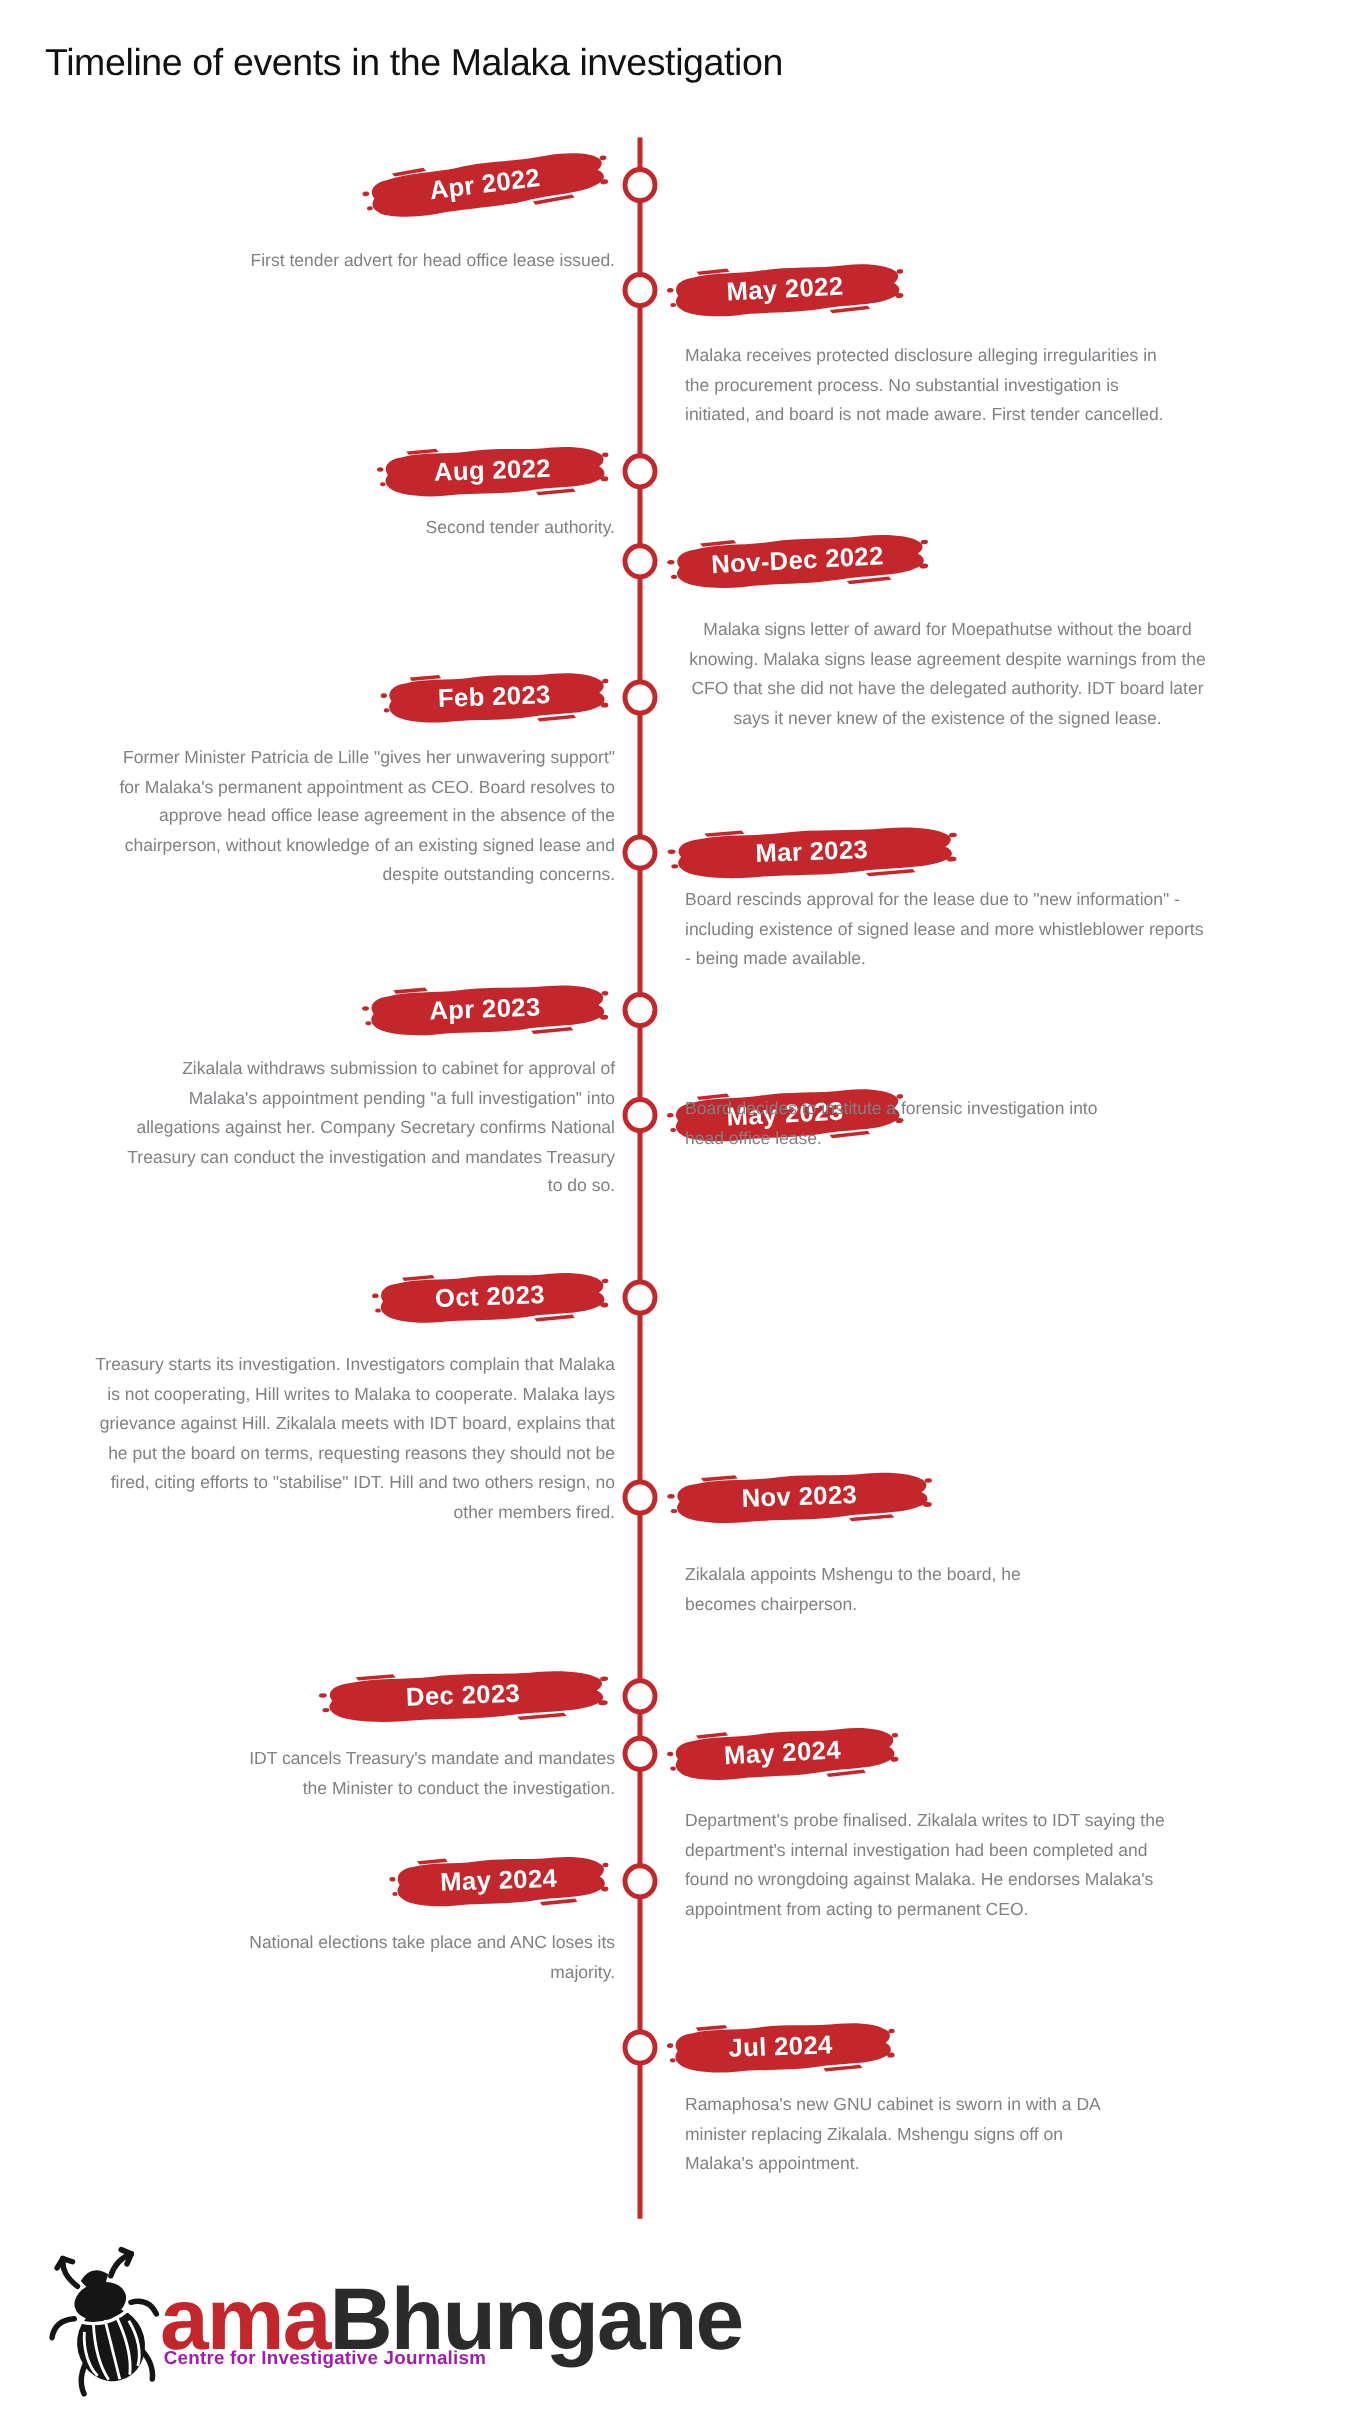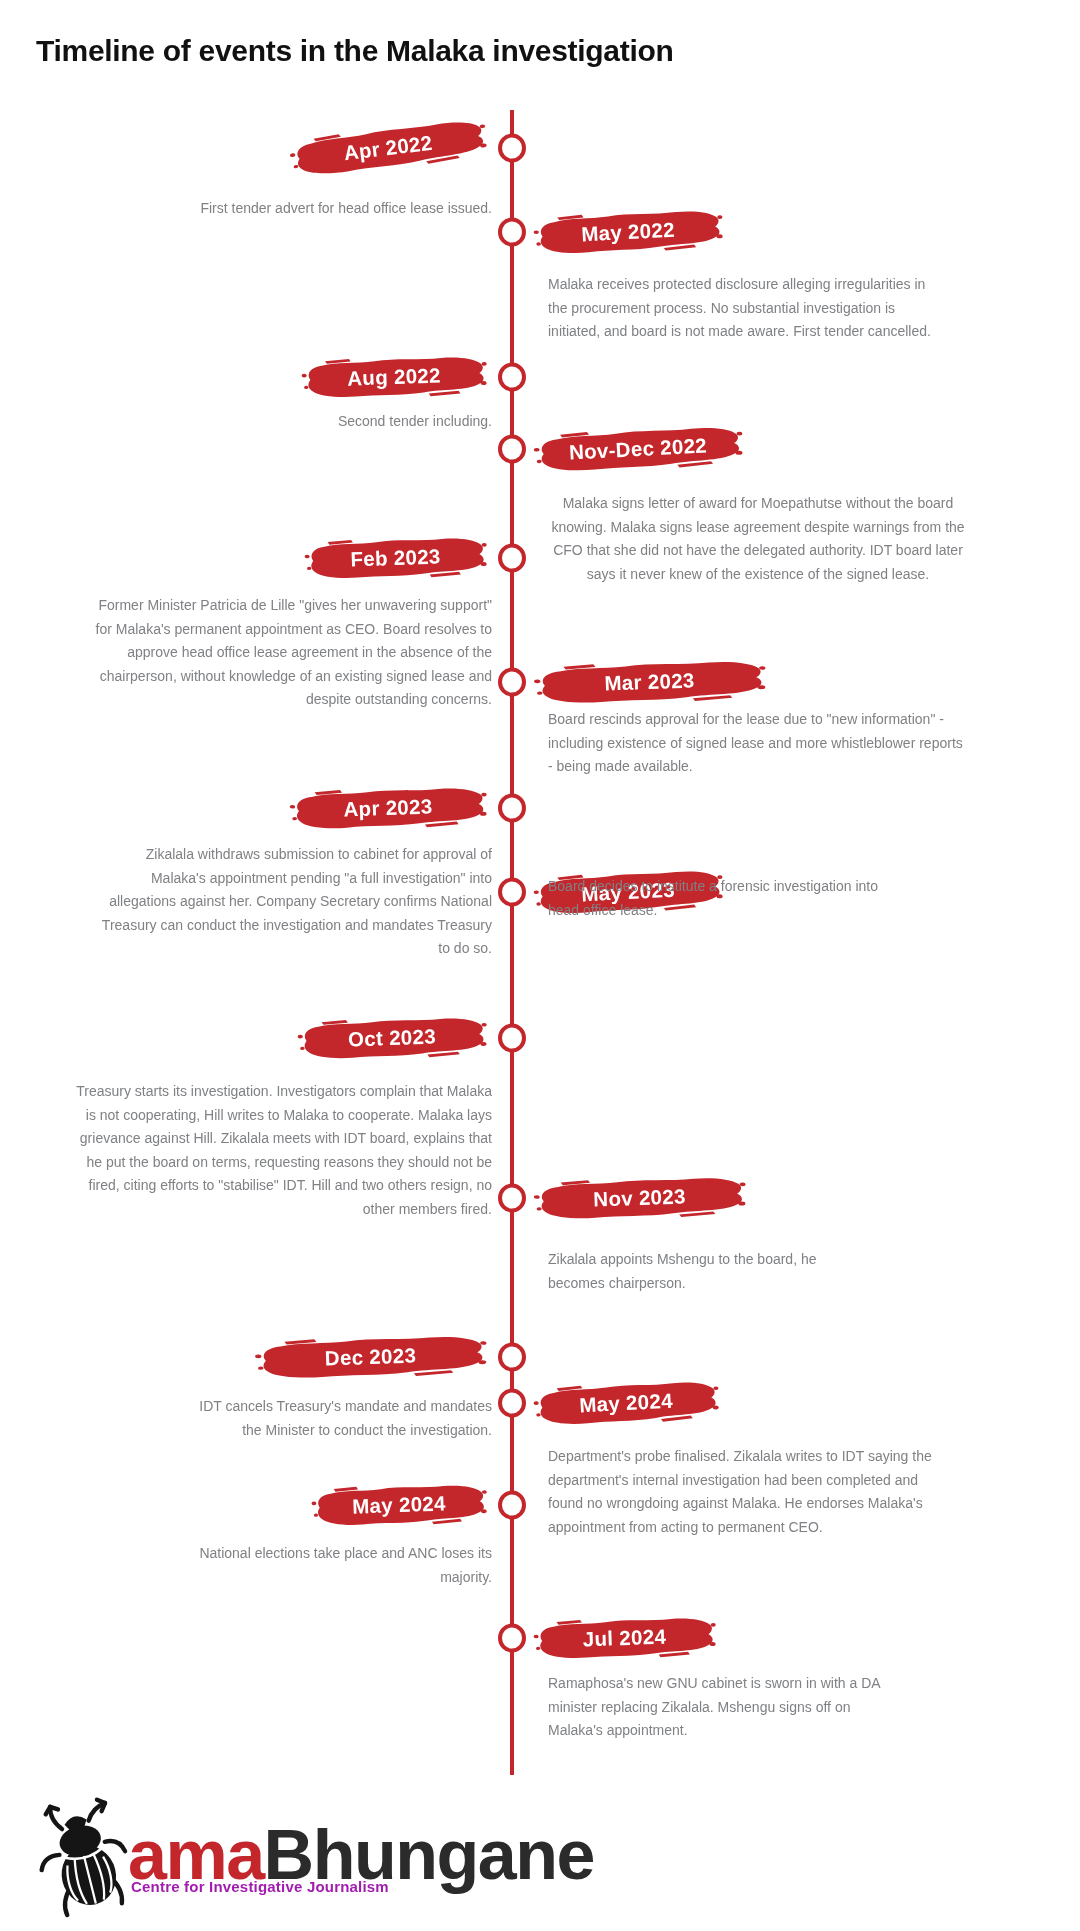--- a/index.html
+++ b/index.html
@@ -8,21 +8,21 @@
     --title-black:#111111;
     --logo-black:#2b2b2b;
   }
   html,body{margin:0;padding:0;background:#ffffff;}
   .canvas{
     position:relative;width:1080px;height:1931px;background:#ffffff;
     font-family:"Liberation Sans",sans-serif;overflow:hidden;
   }
   .page-title{
     position:absolute;left:36px;top:34px;margin:0;
-    font-size:30px;font-weight:bold;letter-spacing:-0.3px;color:var(--title-black);
+    font-size:30px;font-weight:normal;letter-spacing:-0.3px;color:var(--title-black);
   }
   .timeline-line{
     position:absolute;left:510px;top:110px;width:4px;height:1665px;
     background:var(--red);z-index:1;
   }
   .node{
     position:absolute;left:512px;width:20px;height:21px;background:#ffffff;
     border:4px solid var(--red);border-radius:50%;
     transform:translate(-50%,-50%);z-index:3;
   }
@@ -106,21 +106,21 @@
         <path d="M12 23 C7 16 13 9 26 8 C44 4 66 7 88 5 C112 2 142 6 166 4 C186 3 204 6 211 11 C216 14 215 19 210 22 C216 25 217 31 209 34 C194 41 168 38 144 41 C116 44 90 41 64 43 C44 44 22 41 15 36 C9 32 8 28 12 23 Z"></path>
         <path d="M30 3 L58 1.5 L60 4.5 L32 6 Z"></path>
         <path d="M150 42.5 L185 40.5 L187 43.5 L152 45.5 Z"></path>
         <ellipse cx="5" cy="18" rx="3" ry="2"></ellipse>
         <ellipse cx="7" cy="31" rx="2.6" ry="1.8"></ellipse>
         <ellipse cx="216" cy="12" rx="3" ry="2"></ellipse>
         <ellipse cx="214.5" cy="33" rx="3.6" ry="2.2"></ellipse>
       </svg>
       <span class="date">Aug 2022</span>
     </div>
-    <div class="desc" style="top: 410px; width: 420px;">Second tender including.</div>
+    <div class="desc" style="top: 410px; width: 420px;">Second tender authority.</div>
   </div>
       <div class="event right">
     <div class="node" style="top: 449px;"></div>
     <div class="badge" style="top: 428px; width: 212px; transform: rotate(-3deg);">
       <svg class="brush" viewBox="0 0 220 46" preserveAspectRatio="none" aria-hidden="true">
         <path d="M12 23 C7 16 13 9 26 8 C44 4 66 7 88 5 C112 2 142 6 166 4 C186 3 204 6 211 11 C216 14 215 19 210 22 C216 25 217 31 209 34 C194 41 168 38 144 41 C116 44 90 41 64 43 C44 44 22 41 15 36 C9 32 8 28 12 23 Z"></path>
         <path d="M30 3 L58 1.5 L60 4.5 L32 6 Z"></path>
         <path d="M150 42.5 L185 40.5 L187 43.5 L152 45.5 Z"></path>
         <ellipse cx="5" cy="18" rx="3" ry="2"></ellipse>
         <ellipse cx="7" cy="31" rx="2.6" ry="1.8"></ellipse>

